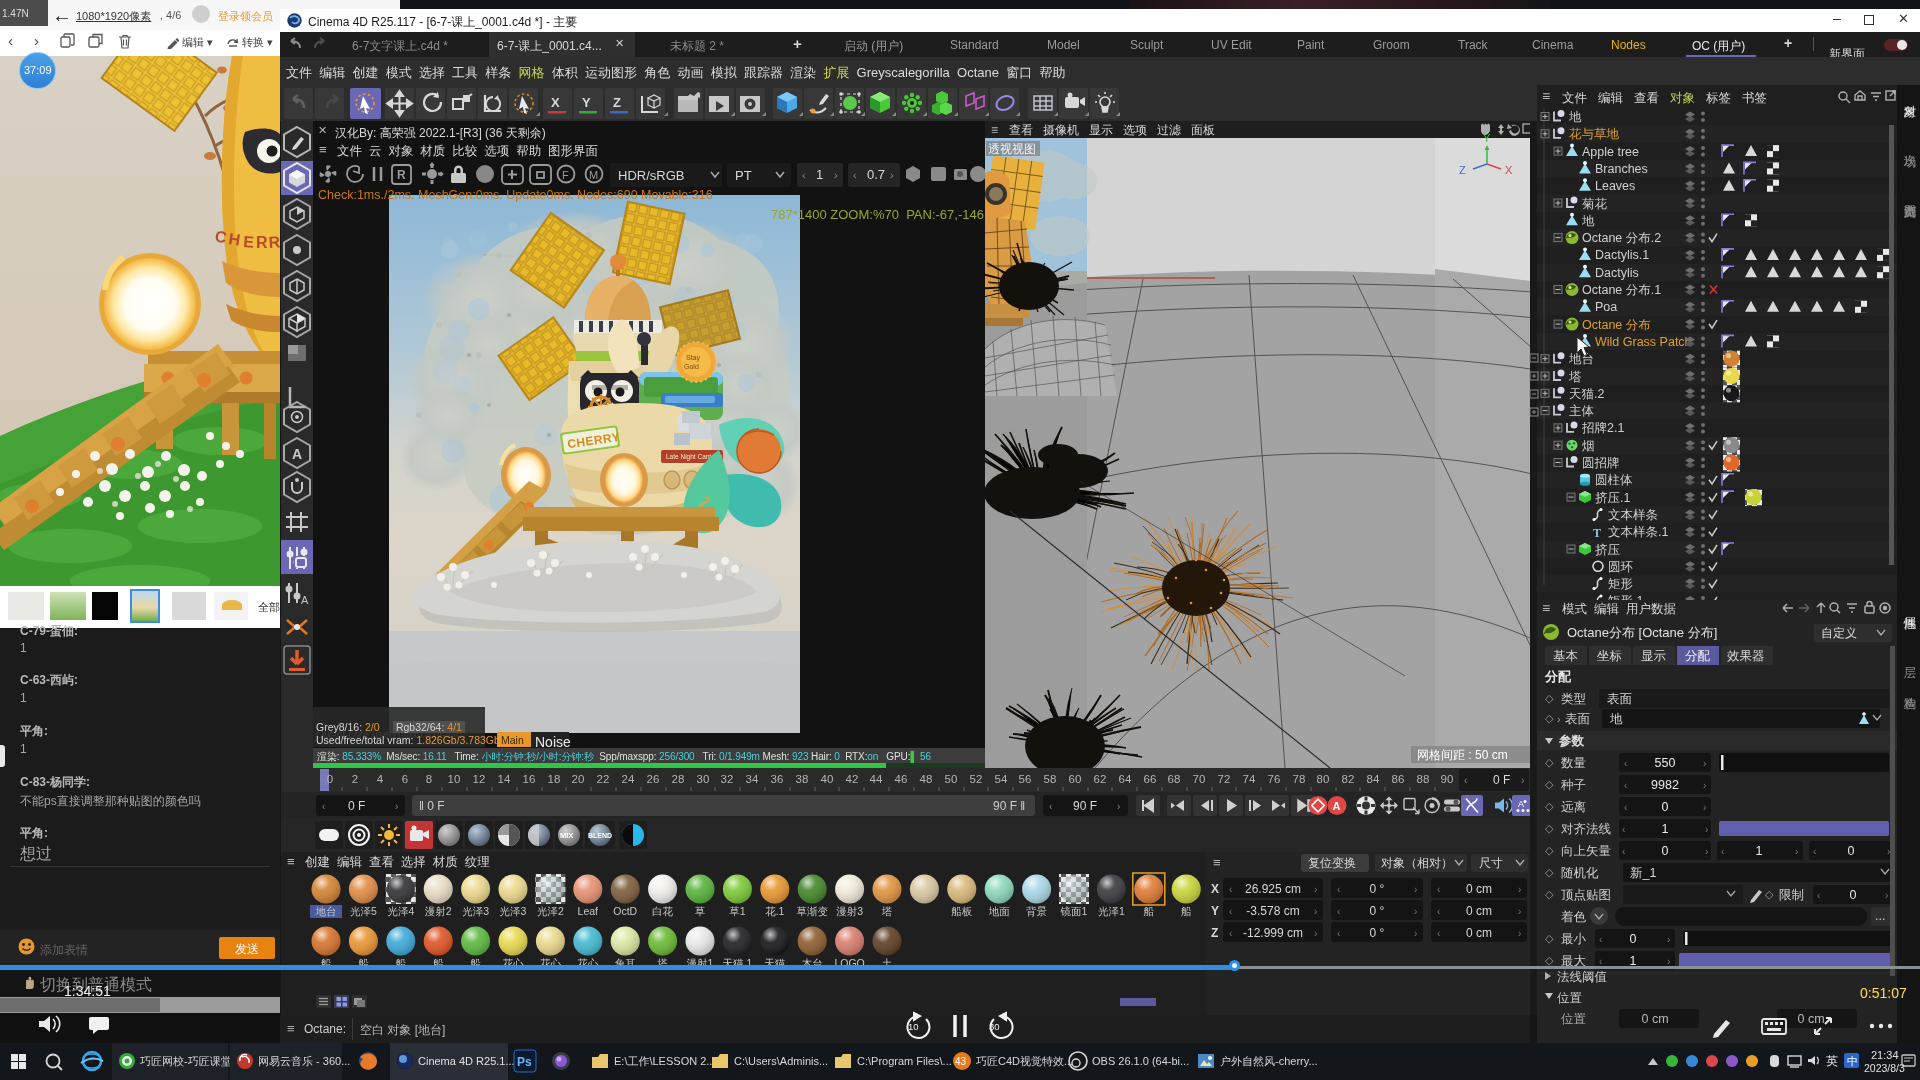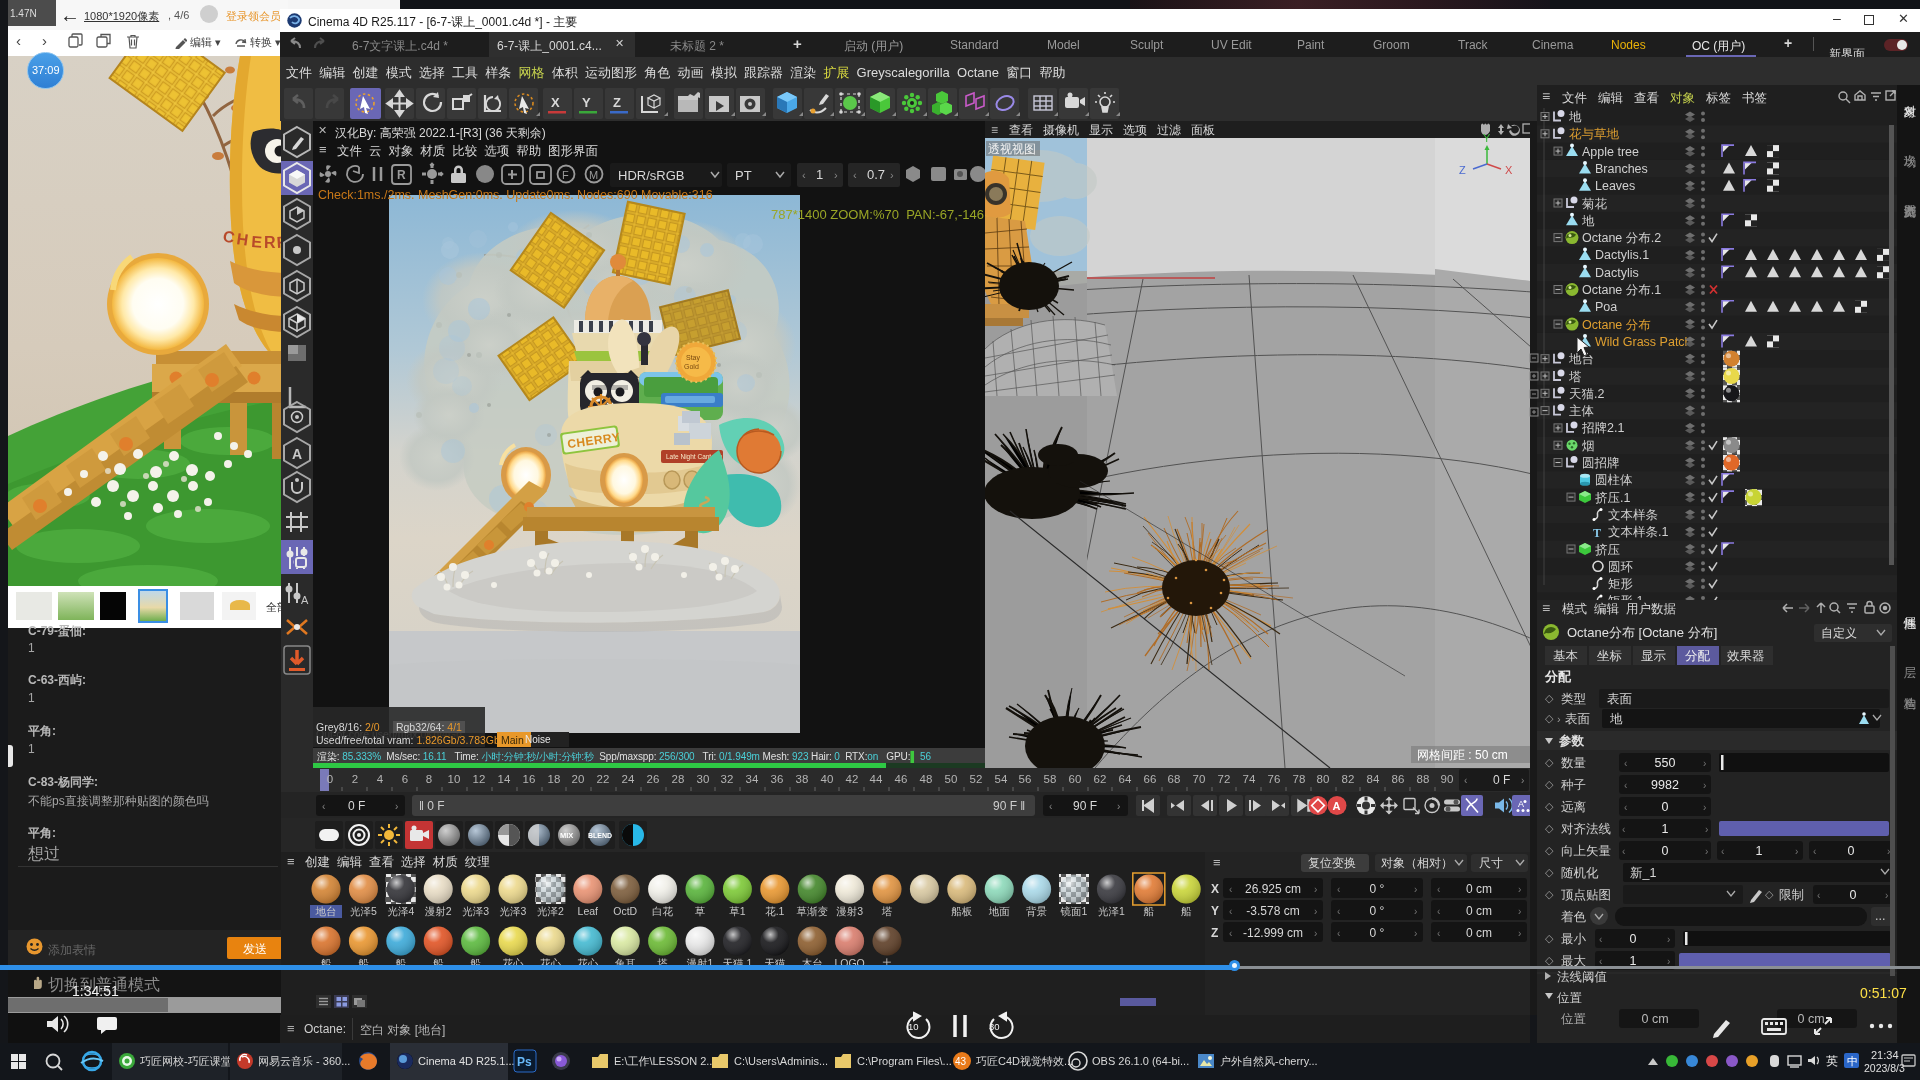--- a/index.html
+++ b/index.html
@@ -9,21 +9,21 @@
 .tx { position:absolute; white-space:nowrap; }
 </style>
 </head>
 <body>
 <div id="stage">
 
 <div class="abs" style="left:280px;top:0;width:1640px;height:10px;background:#111318;"></div>
 <div class="abs" style="left:1130px;top:0;width:420px;height:10px;background:linear-gradient(90deg,#1a1216,#3a1f24 40%,#2a181e 70%,#16131a);"></div>
 <div class="abs" style="left:280px;top:0;width:120px;height:9px;background:#f5f5f5;"></div>
 
-<div id="leftapp" class="abs" style="left:8px;top:0;width:280px;height:1068px;background:#1b1b1b;">
+<div id="leftapp" class="abs" style="left:0;top:0;width:280px;height:1068px;background:#1b1b1b;">
 
   <div class="abs" style="left:0;top:0;width:280px;height:30px;background:#f7f7f7;"></div>
   <div class="abs" style="left:0;top:0;width:48px;height:26px;background:#4c4c4c;"></div>
   <div class="tx" style="left:2px;top:8px;font-size:10px;color:#ddd;">1.47N</div>
   <div class="tx" style="left:52px;top:4px;font-size:20px;color:#222;">←</div>
   <div class="tx" style="left:76px;top:9px;font-size:11px;color:#333;text-decoration:underline;">1080*1920像素</div>
   <div class="tx" style="left:160px;top:9px;font-size:11px;color:#555;">, 4/6</div>
   <div class="abs" style="left:192px;top:5px;width:18px;height:18px;border-radius:50%;background:#cfcfcf;"></div>
   <div class="tx" style="left:218px;top:9px;font-size:11px;color:#e8972e;">登录领会员</div>
 
@@ -953,21 +953,21 @@
   <div class="abs" style="left:0;top:586px;width:172px;height:13px;background:rgba(40,40,40,0.9);"></div>
   <div class="tx" style="left:3px;top:587px;font-size:10.5px;color:#d8d8d8;margin-top:20px;">Out-of-core used/max:<span style="color:#e8982a;">0Kb/4Gb</span></div>
   <div class="abs" style="left:0;top:599px;width:172px;height:13px;background:rgba(40,40,40,0.9);"></div>
   <div class="tx" style="left:3px;top:600px;font-size:10.5px;color:#d8d8d8;">Grey8/16: <span style="color:#e8982a;">2/0</span></div>
   <div class="tx" style="left:80px;top:600px;font-size:10.5px;color:#d8d8d8;background:#505050;">&nbsp;Rgb32/64: <span style="color:#e8982a;">4/1</span>&nbsp;</div>
   <div class="abs" style="left:0;top:612px;width:172px;height:14px;background:rgba(40,40,40,0.9);"></div>
   <div class="tx" style="left:3px;top:613px;font-size:10.5px;color:#d8d8d8;">Used/free/total vram: <span style="color:#e8982a;">1.826Gb/3.783Gb/8G</span></div>
   <div class="abs" style="left:184px;top:611px;width:34px;height:15px;background:#e8982a;"></div>
   <div class="tx" style="left:188px;top:613px;font-size:10.5px;color:#3a2a0a;">Main</div>
   <div class="abs" style="left:218px;top:611px;width:38px;height:15px;background:#222;"></div>
-  <div class="tx" style="left:212px;top:613px;font-size:10px;color:#e8e8e8;text-align:right;">Noise</div>
+  <div class="tx" style="left:222px;top:613px;font-size:14px;color:#e8e8e8;text-align:right;">Noise</div>
 
   <div class="abs" style="left:0;top:627px;width:672px;height:15px;background:#3c3c3c;"></div>
   <div class="tx" style="left:4px;top:629px;font-size:10px;color:#e0e0e0;letter-spacing:-0.1px;">渲染:&nbsp;<span style="color:#4ad0d8;">85.333%</span>&nbsp;&nbsp;Ms/sec:&nbsp;<span style="color:#4ad0d8;">16.11</span>&nbsp;&nbsp;&nbsp;Time:&nbsp;<span style="color:#4ad0d8;">小时:分钟:秒/小时:分钟:秒</span>&nbsp;&nbsp;Spp/maxspp:&nbsp;<span style="color:#4ad0d8;">256/300</span>&nbsp;&nbsp;&nbsp;Tri:&nbsp;<span style="color:#4ad0d8;">0/1.949m</span>&nbsp;Mesh:&nbsp;<span style="color:#4ad0d8;">923</span>&nbsp;Hair:&nbsp;<span style="color:#4ad0d8;">0</span>&nbsp;&nbsp;RTX:<span style="color:#4ad0d8;">on</span>&nbsp;&nbsp;&nbsp;GPU:<span style="color:#3ec83e;">▌</span>&nbsp;<span style="color:#4ad0d8;">56</span></div>
 
   <div class="abs" style="left:0;top:642px;width:672px;height:5px;background:#1c3a22;"></div>
   <div class="abs" style="left:0;top:642px;width:573px;height:5px;background:#2ec844;"></div>
 </div>
 
 <div id="viewport" class="abs" style="left:985px;top:121px;width:545px;height:647px;background:#a4a4a4;">
 <svg width="545" height="647" viewBox="0 0 545 647">

